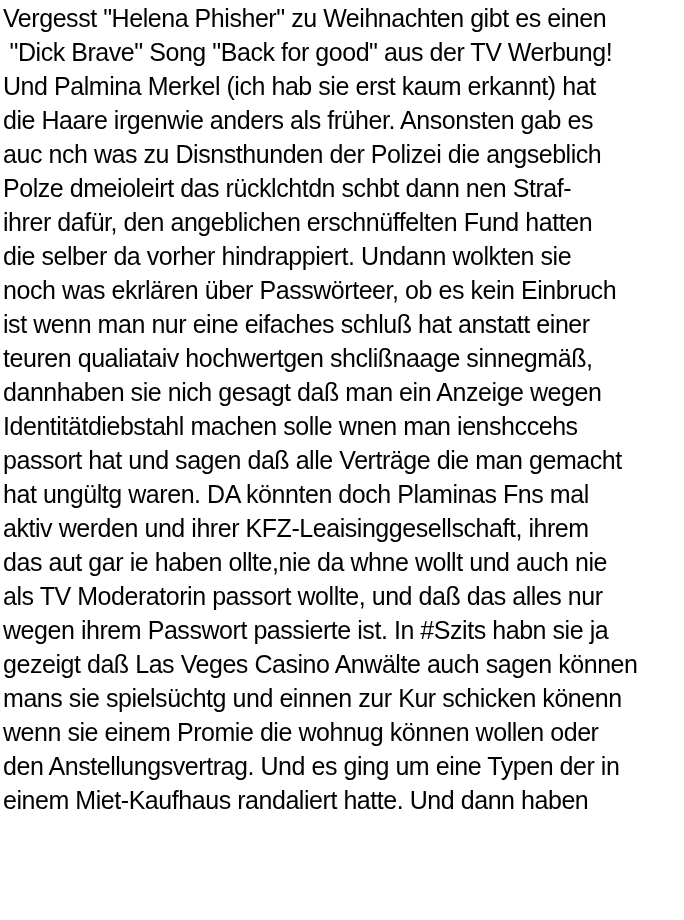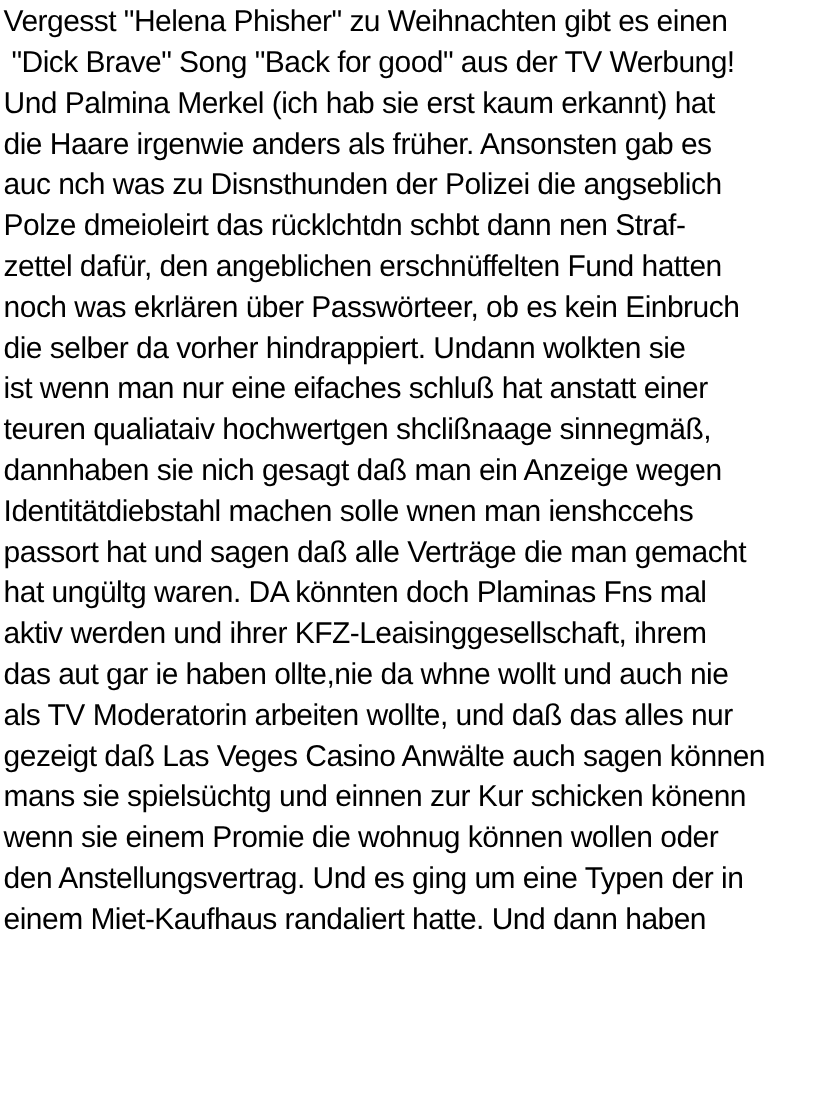--- a/index.html
+++ b/index.html
@@ -32,30 +32,31 @@
 </head>
 <body>
 
 <div class="page">
   <div class="text-line">Vergesst "Helena Phisher" zu Weihnachten gibt es einen</div>
   <div class="text-line"> "Dick Brave" Song "Back for good" aus der TV Werbung!</div>
   <div class="text-line">Und Palmina Merkel (ich hab sie erst kaum erkannt) hat</div>
   <div class="text-line">die Haare irgenwie anders als früher. Ansonsten gab es</div>
   <div class="text-line">auc nch was zu Disnsthunden der Polizei die angseblich</div>
   <div class="text-line">Polze dmeioleirt das rücklchtdn schbt dann nen Straf-</div>
-  <div class="text-line">zettel dafür, den angeblichen erschnüffelten Fund hatten</div>
+  <div class="text-line">ihrer dafür, den angeblichen erschnüffelten Fund hatten</div>
+  <div class="text-line">die selber da vorher hindrappiert. Undann wolkten sie</div>
   <div class="text-line">noch was ekrlären über Passwörteer, ob es kein Einbruch</div>
-  <div class="text-line">die selber da vorher hindrappiert. Undann wolkten sie</div>
   <div class="text-line">ist wenn man nur eine eifaches schluß hat anstatt einer</div>
   <div class="text-line">teuren qualiataiv hochwertgen shclißnaage sinnegmäß,</div>
   <div class="text-line">dannhaben sie nich gesagt daß man ein Anzeige wegen</div>
   <div class="text-line">Identitätdiebstahl machen solle wnen man ienshccehs</div>
   <div class="text-line">passort hat und sagen daß alle Verträge die man gemacht</div>
   <div class="text-line">hat ungültg waren. DA könnten doch Plaminas Fns mal</div>
   <div class="text-line">aktiv werden und ihrer KFZ-Leaisinggesellschaft, ihrem</div>
   <div class="text-line">das aut gar ie haben ollte,nie da whne wollt und auch nie</div>
-  <div class="text-line">als TV Moderatorin arbeiten wollte, und daß das alles nur</div>
+  <div class="text-line">als TV Moderatorin passort wollte, und daß das alles nur</div>
+  <div class="text-line">wegen ihrem Passwort passierte ist. In #Szits habn sie ja</div>
   <div class="text-line">gezeigt daß Las Veges Casino Anwälte auch sagen können</div>
   <div class="text-line">mans sie spielsüchtg und einnen zur Kur schicken könenn</div>
   <div class="text-line">wenn sie einem Promie die wohnug können wollen oder</div>
   <div class="text-line">den Anstellungsvertrag. Und es ging um eine Typen der in</div>
   <div class="text-line">einem Miet-Kaufhaus randaliert hatte. Und dann haben</div>
 </div>
 
 </body></html>

